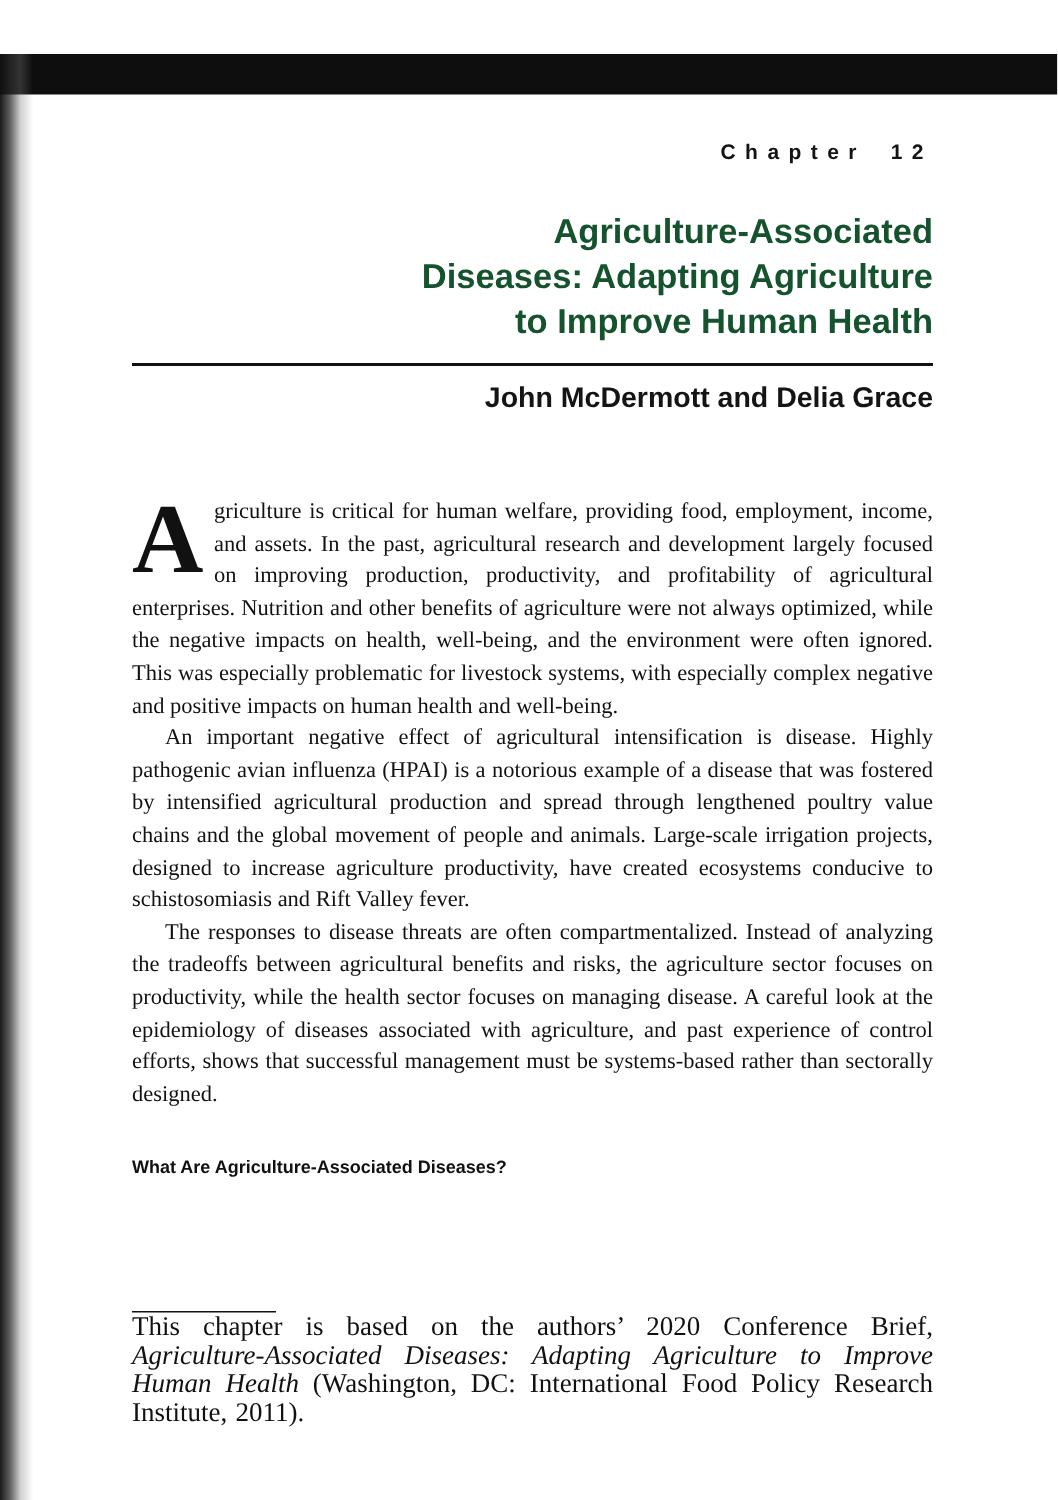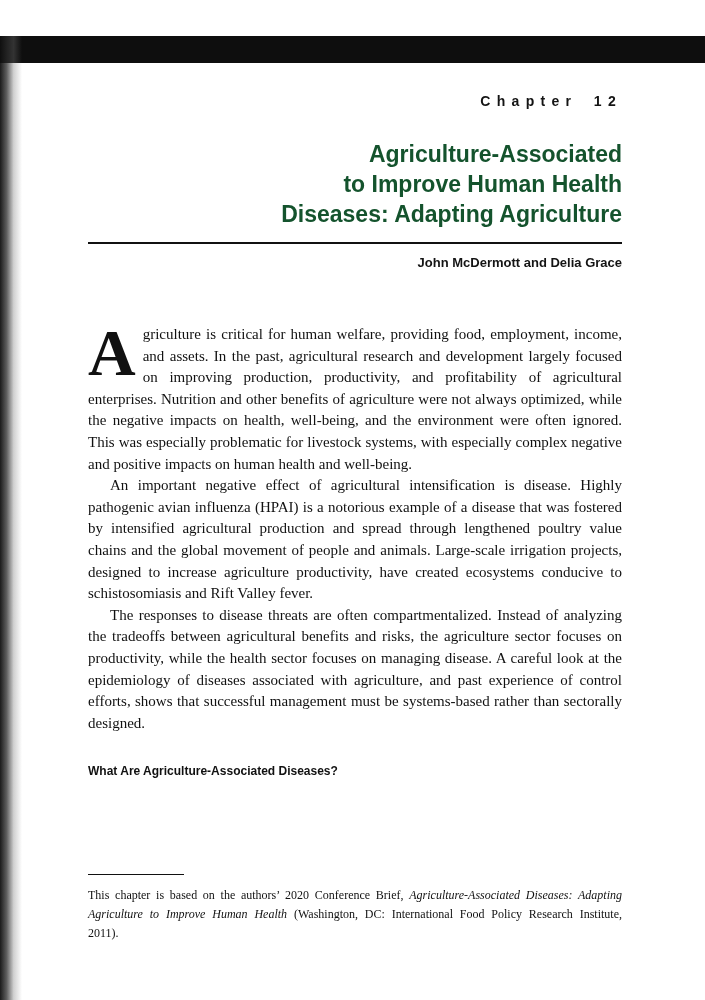--- a/index.html
+++ b/index.html
@@ -66,21 +66,21 @@
     border: none;
     border-top: 2px solid #111111;
     width: 100%;
     height: 0;
   }
   .authors {
     margin-top: 11px;
     text-align: right;
     font-family: "Liberation Sans", sans-serif;
     font-weight: bold;
-    font-size: 13px;
+    font-size: 19px;
     color: #141414;
   }
   .body-text {
     margin-top: 54px;
     font-size: 15px;
     line-height: 21.6px;
     text-align: justify;
   }
   .body-text p {
     margin: 0;
@@ -117,22 +117,21 @@
     top: 874px;
   }
   .footnote-rule {
     border: none;
     border-top: 1.5px solid #111111;
     width: 96px;
     height: 0;
     margin: 0;
   }
   .footnote-text {
-    margin-top: 11px;
-    font-size: 12px;
+    font-size: 18px;
     line-height: 19px;
     text-align: justify;
     word-spacing: 1px;
   }
   .italic {
     font-style: italic;
   }
 </style>
 </head>
 <body>
@@ -141,22 +140,22 @@
 
   <div id="top-bar"></div>
   <div id="left-shadow"></div>
 
   <div id="content">
 
     <div class="chapter-label">Chapter 12</div>
 
     <div class="title">
       <div>Agriculture-Associated</div>
+      <div>Diseases: Adapting Agriculture</div>
       <div>to Improve Human Health</div>
-      <div>Diseases: Adapting Agriculture</div>
     </div>
 
     <hr class="title-rule">
 
     <div class="authors">John McDermott and Delia Grace</div>
 
     <div class="body-text">
       <p>
         <span class="dropcap">A</span><span>griculture is critical for human welfare, providing food, employment, income, and assets. In the past, agricultural research and development largely focused on improving production, productivity, and profitability of agricultural enterprises. Nutrition and other benefits of agriculture were not always optimized, while the negative impacts on health, well-being, and the environment were often ignored. This was especially problematic for livestock systems, with especially complex negative and positive impacts on human health and well-being.</span>
       </p>

